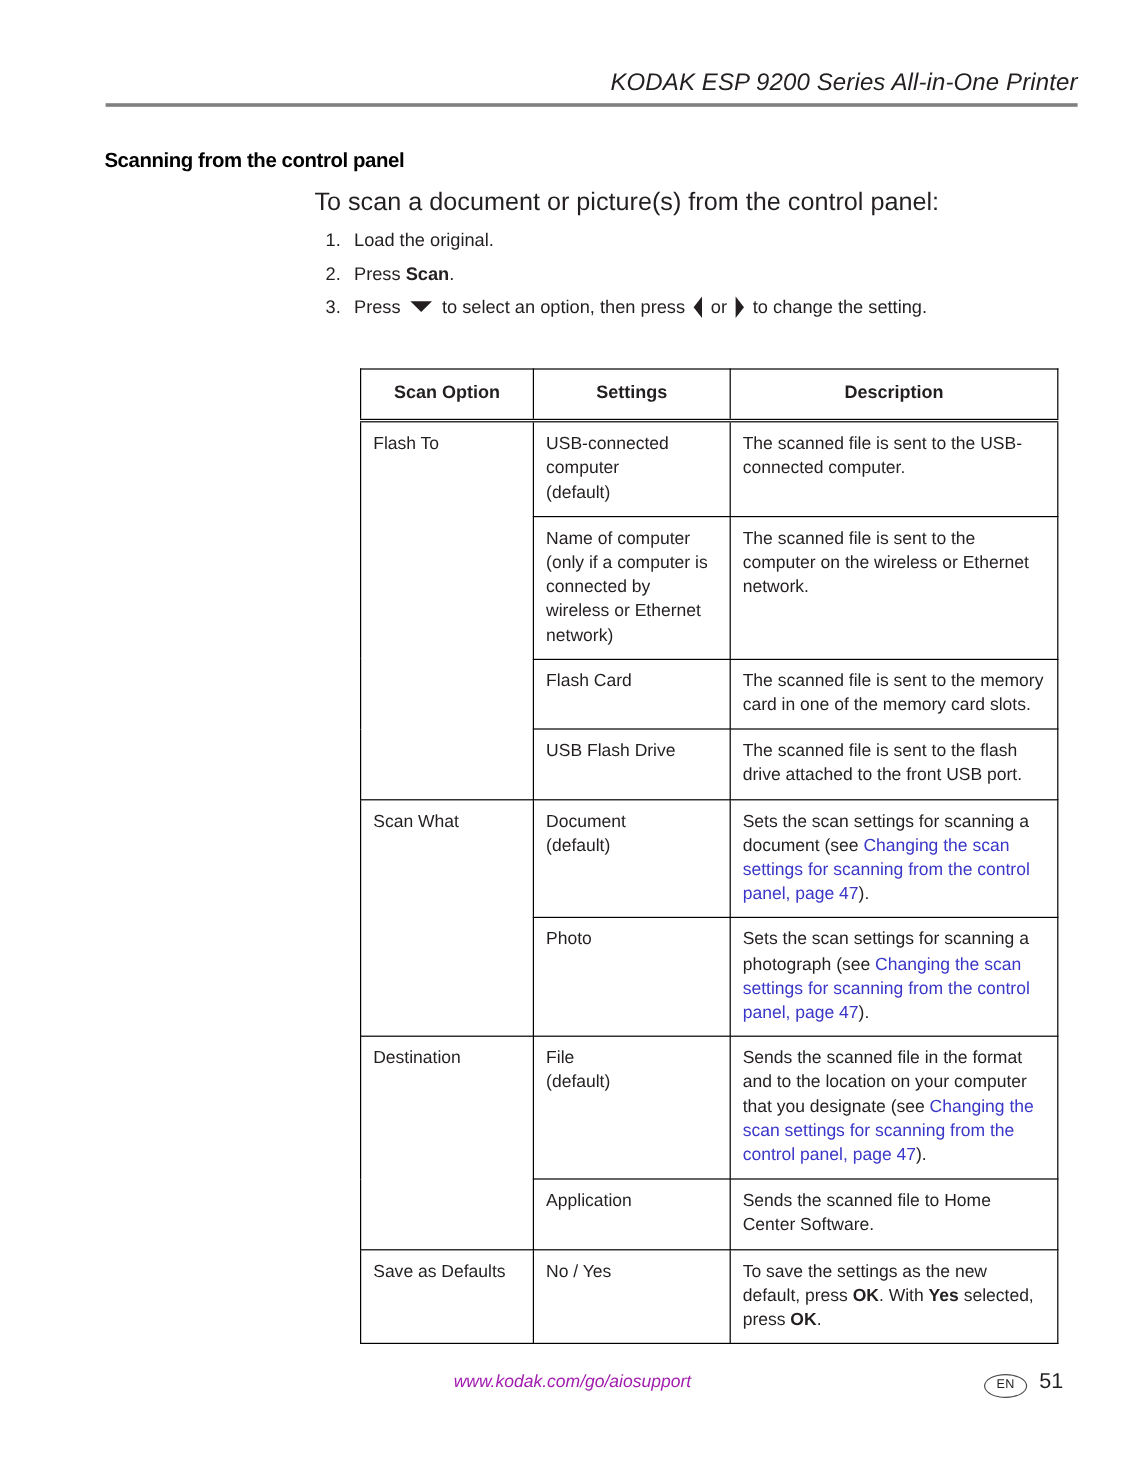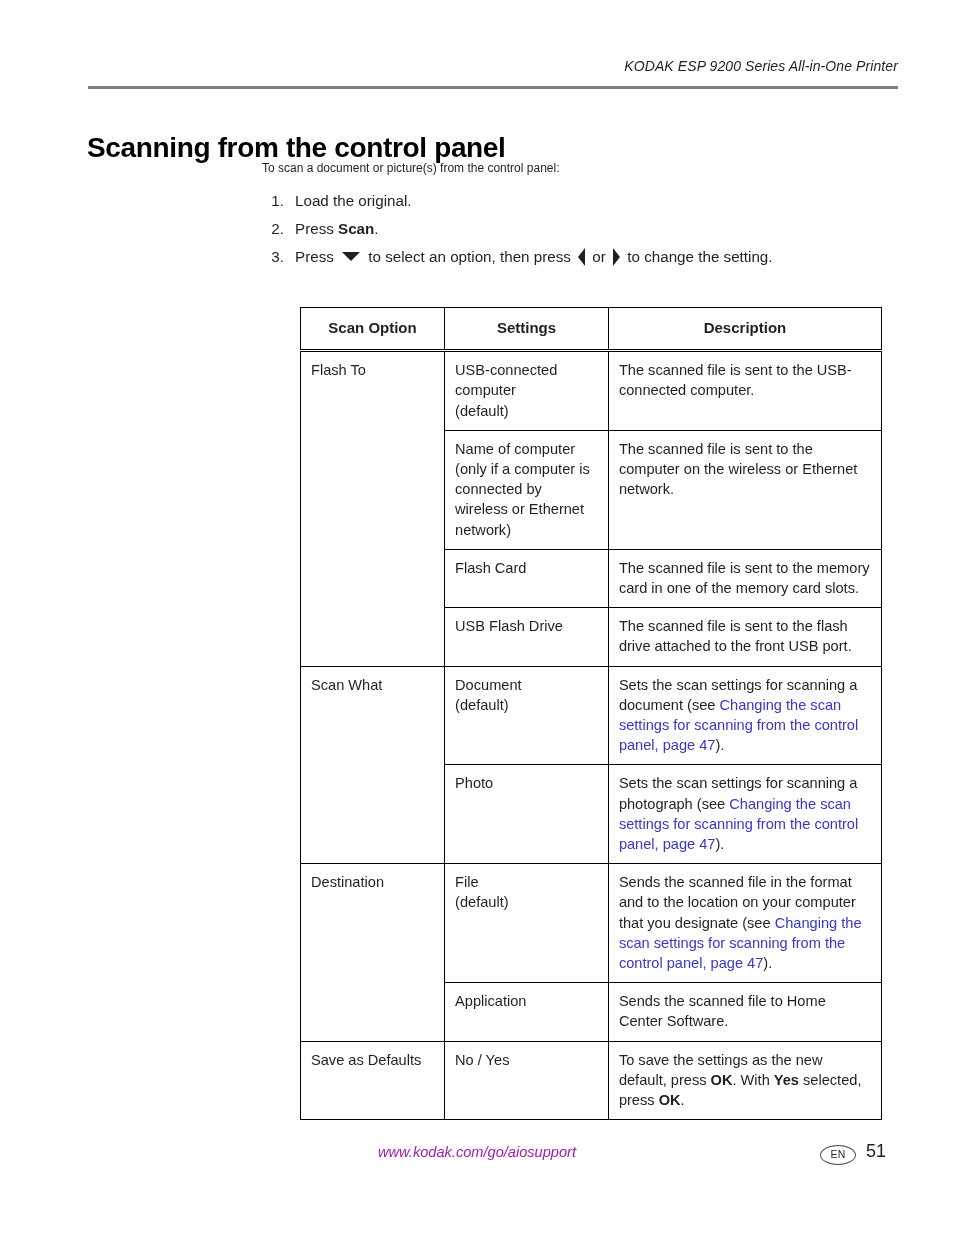--- a/index.html
+++ b/index.html
@@ -15,47 +15,47 @@
   }
 
   .page { position: relative; width: 954px; height: 1235px; }
 
   
   .rh {
     position: absolute;
     left: 88px; top: 58px; width: 810px;
     text-align: right;
     font-style: italic;
-    font-size: 14px;
+    font-size: 20px;
     letter-spacing: 0.1px;
     color: #231f20;
     white-space: nowrap;
   }
   .rh-rule {
     position: absolute;
     left: 88px; top: 86px; width: 810px; height: 3px;
     background: #808080;
   }
 
   
   .h1 {
     position: absolute;
     left: 87px; top: 113px;
-    font-size: 28px;
+    font-size: 17px;
     font-weight: bold;
     letter-spacing: -0.35px;
     color: #000000;
     white-space: nowrap;
   }
 
   
   .body-col { position: absolute; left: 262px; top: 158px; width: 640px; }
 
   .intro {
-    font-size: 12px;
+    font-size: 21px;
     line-height: 21px;
     color: #231f20;
     margin: 0 0 11px 0;
   }
 
   ol.steps {
     list-style: none;
     margin: 0; padding: 0;
     font-size: 15.2px;
     line-height: 21px;

